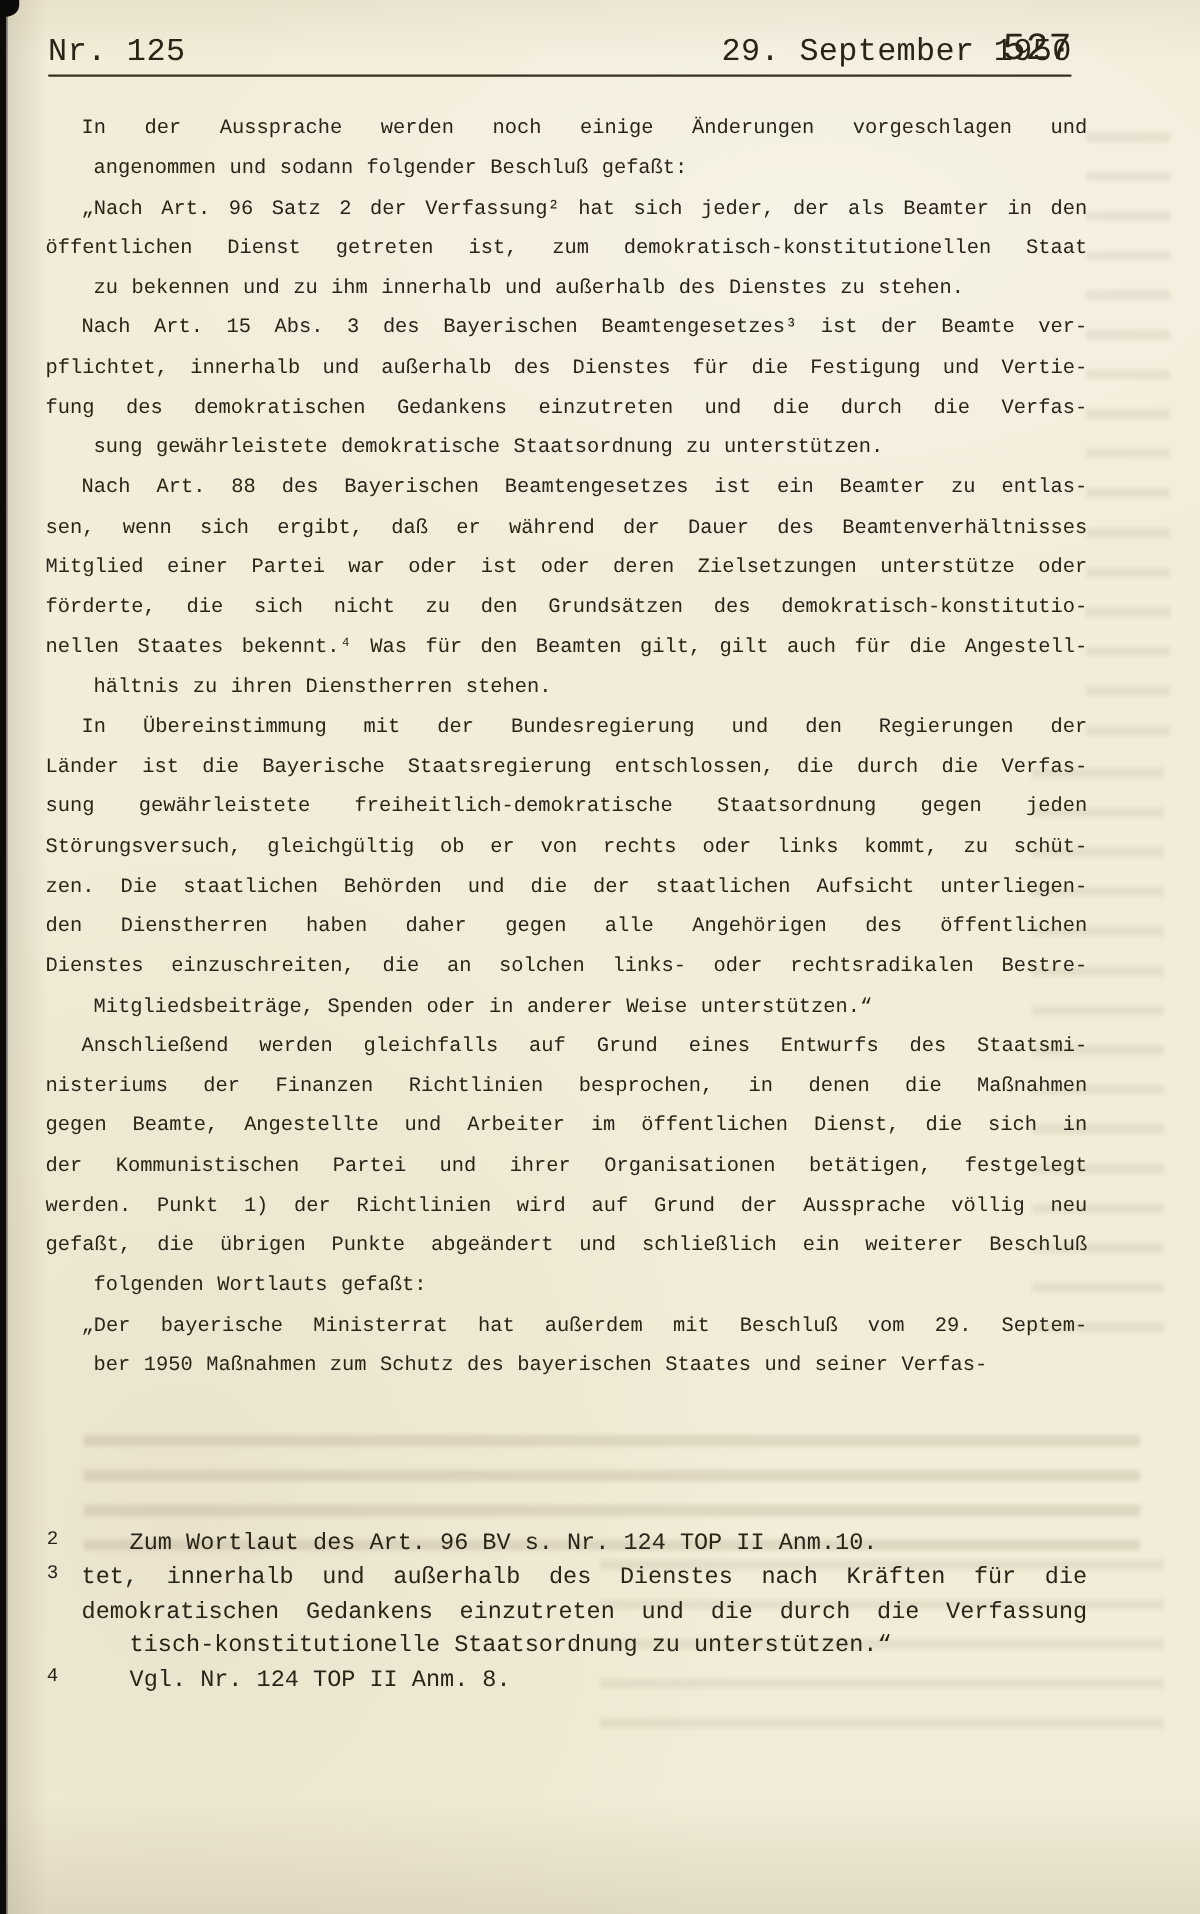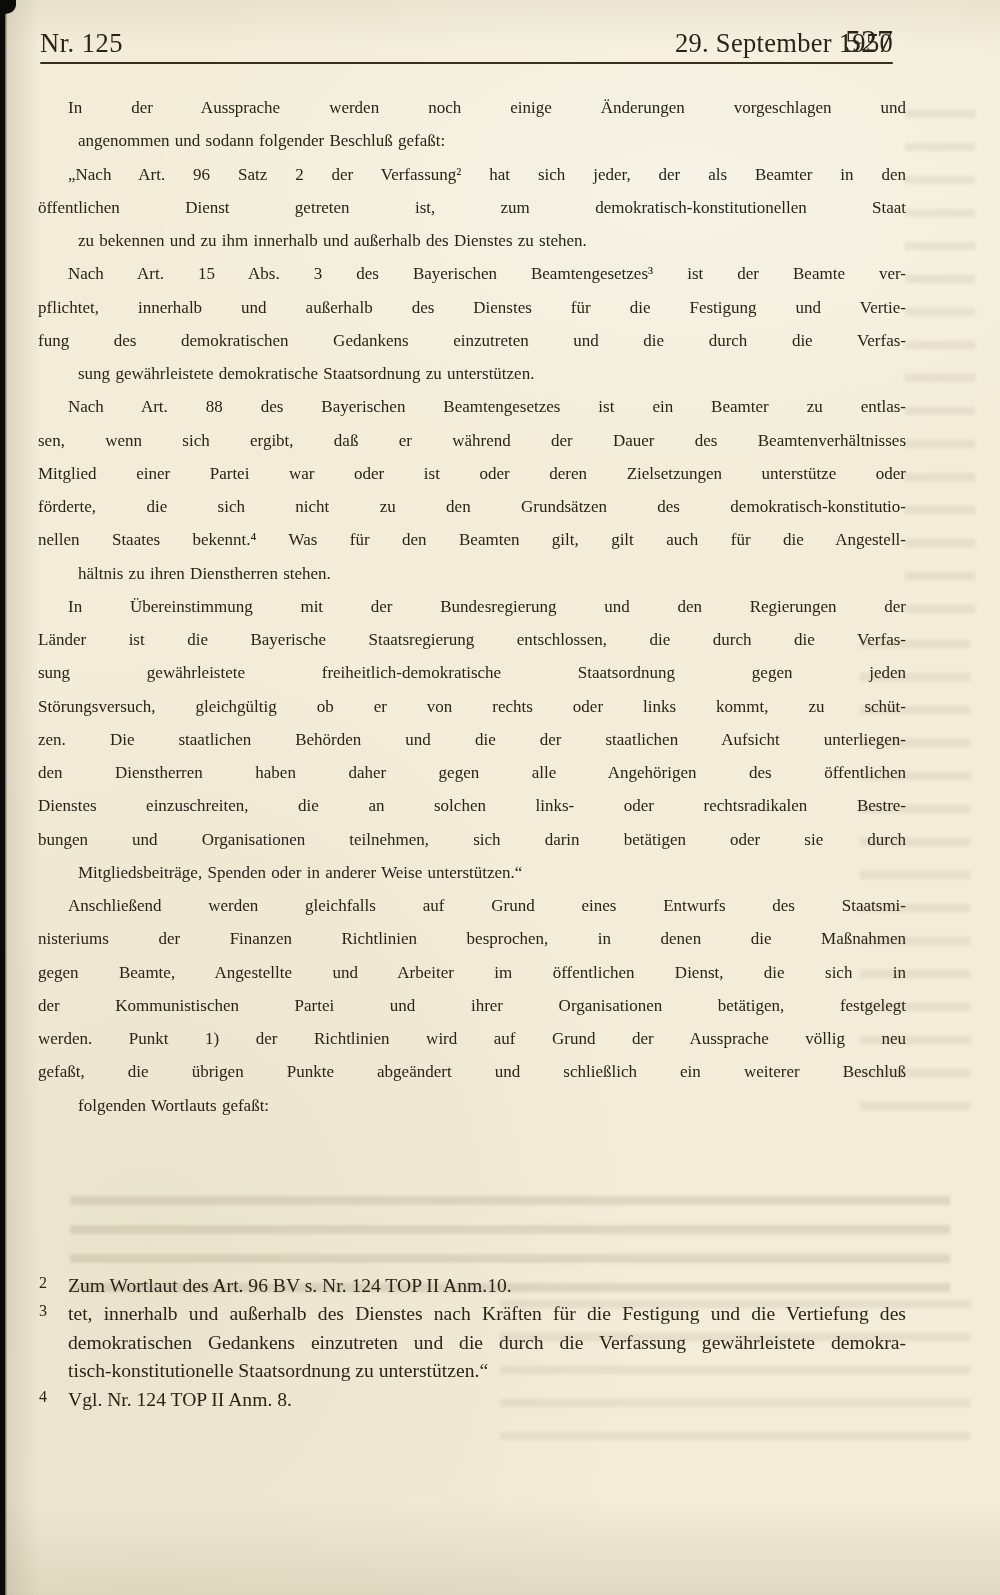--- a/index.html
+++ b/index.html
@@ -7,21 +7,21 @@
     position:relative;
     width:1000px;height:1595px;
     margin:0 auto;
     background:
       radial-gradient(ellipse 900px 500px at 68% 12%, rgba(255,255,255,0.35), rgba(255,255,255,0) 65%),
       radial-gradient(ellipse 700px 900px at 15% 80%, rgba(210,198,168,0.25), rgba(210,198,168,0) 70%),
       linear-gradient(180deg, rgba(188,175,148,0.18) 0%, rgba(188,175,148,0) 3%, rgba(188,175,148,0) 94%, rgba(160,148,120,0.22) 100%),
       linear-gradient(90deg, rgba(120,108,86,0.22) 0%, rgba(120,108,86,0) 4%),
       #f2ecd8;
     overflow:hidden;
-    font-family:Liberation Serif, serif;
+    font-family:Liberation Mono, monospace;
     color:#2a2418;
   }
   .scan-edge{
     position:absolute;left:0;top:0;width:7px;height:1595px;
     background:linear-gradient(90deg,#0c0b09 0 5px,rgba(12,11,9,0.45) 5px 6px,rgba(12,11,9,0) 7px);
   }
   .corner-blob{
     position:absolute;left:0;top:0;width:16px;height:14px;
     background:#0c0b09;border-radius:0 0 70% 0;
   }
@@ -53,21 +53,21 @@
   }
   .footnote{position:relative;padding-left:30px;}
   .fn-num{
     position:absolute;left:1px;top:-3px;
     font-size:16px;
   }
   .fn-line{
     height:28.4px;overflow:hidden;
     text-align:justify;text-align-last:justify;
   }
-  .fn-line.last{text-align-last:left;}
+  .fn-line.last{text-align-last:left;margin-left:40px;}
   
   .bleed{position:absolute;filter:blur(1.6px);pointer-events:none;}
   .bleed-lines{
     background:repeating-linear-gradient(180deg,
       rgba(118,106,82,0.16) 0px, rgba(118,106,82,0.16) 9px,
       rgba(118,106,82,0) 9px, rgba(118,106,82,0) 29px);
   }
   .bleed-soft{
     background:repeating-linear-gradient(180deg,
       rgba(118,106,82,0.10) 0px, rgba(118,106,82,0.10) 8px,
@@ -119,31 +119,34 @@
         <div class="line last">hältnis zu ihren Dienstherren stehen.</div>
       </div>
       <div>
         <div class="line first">In Übereinstimmung mit der Bundesregierung und den Regierungen der</div>
         <div class="line">Länder ist die Bayerische Staatsregierung entschlossen, die durch die Verfas-</div>
         <div class="line">sung gewährleistete freiheitlich-demokratische Staatsordnung gegen jeden</div>
         <div class="line">Störungsversuch, gleichgültig ob er von rechts oder links kommt, zu schüt-</div>
         <div class="line">zen. Die staatlichen Behörden und die der staatlichen Aufsicht unterliegen-</div>
         <div class="line">den Dienstherren haben daher gegen alle Angehörigen des öffentlichen</div>
         <div class="line">Dienstes einzuschreiten, die an solchen links- oder rechtsradikalen Bestre-</div>
-        <div class="line">bungen und Organisationen teilnehmen, sich darin betätigen oder sie durch</div>
         <div class="line last">Mitgliedsbeiträge, Spenden oder in anderer Weise unterstützen.“</div>
       </div>
       <div>
         <div class="line first">Anschließend werden gleichfalls auf Grund eines Entwurfs des Staatsmi-</div>
         <div class="line">nisteriums der Finanzen Richtlinien besprochen, in denen die Maßnahmen</div>
         <div class="line">gegen Beamte, Angestellte und Arbeiter im öffentlichen Dienst, die sich in</div>
         <div class="line">der Kommunistischen Partei und ihrer Organisationen betätigen, festgelegt</div>
         <div class="line">werden. Punkt 1) der Richtlinien wird auf Grund der Aussprache völlig neu</div>
         <div class="line">gefaßt, die übrigen Punkte abgeändert und schließlich ein weiterer Beschluß</div>
         <div class="line last">folgenden Wortlauts gefaßt:</div>
+      </div>
+      <div>
+        <div class="line first">„Der bayerische Ministerrat hat außerdem mit Beschluß vom 29. Septem-</div>
+        <div class="line last">ber 1950 Maßnahmen zum Schutz des bayerischen Staates und seiner Verfas-</div>
       </div>
     </div>
 
   <div class="footnotes">
       <div class="footnote">
         <span class="fn-num">2</span>
         <div class="fn-line last">Zum Wortlaut des Art. 96 BV s. Nr. 124 TOP II Anm.10.</div>
       </div>
       <div class="footnote">
         <span class="fn-num">3</span>

